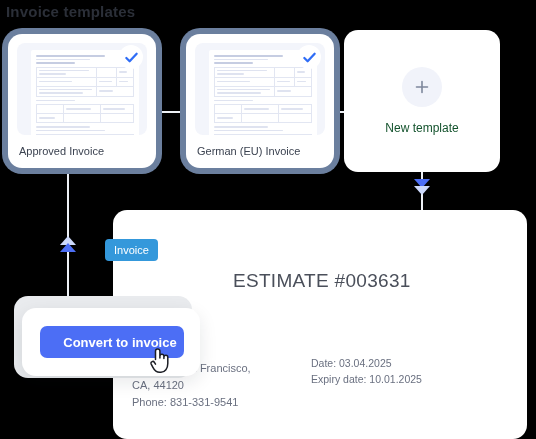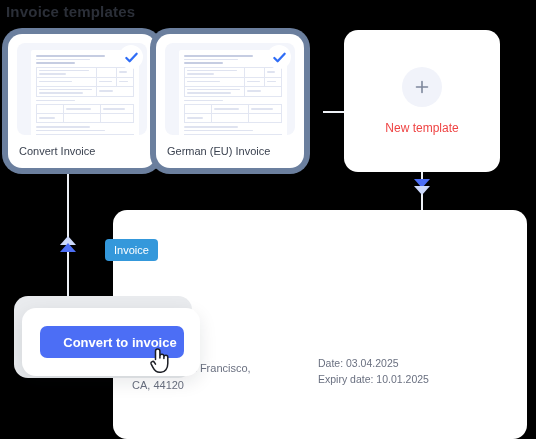--- a/index.html
+++ b/index.html
@@ -165,21 +165,21 @@
     height: 40px;
     border-radius: 50%;
     background: #f1f3fa;
     display: flex;
     align-items: center;
     justify-content: center;
     margin-bottom: 14px;
   }
   .new-tpl-label {
     font-size: 12px;
-    color: #ef4444;
+    color: #14532d;
   }
 
   
   .estimate-card {
     position: absolute;
     background: #ffffff;
     border-radius: 14px;
     overflow: hidden;
   }
   .estimate-title {
@@ -195,21 +195,21 @@
     position: absolute;
     left: 19px;
     top: 150px;
     font-size: 11px;
     line-height: 17px;
     color: #6a7080;
     width: 215px;
   }
   .est-dates {
     position: absolute;
-    left: 205px;
+    left: 198px;
     top: 145px;
     font-size: 10.5px;
     line-height: 16px;
     color: #6a7080;
     white-space: nowrap;
   }
 
   
   .badge-approved {
     position: absolute;
@@ -342,24 +342,24 @@
         </tbody>
           </table>
 
       </div>
       <div class="tpl-check">
         <svg width="15" height="15" viewBox="0 0 16 16" aria-hidden="true">
           <path d="M2.5 8.5 L6 12 L13.5 4" fill="none" stroke="#2f6df6" stroke-width="2.4" stroke-linecap="round" stroke-linejoin="round"></path>
         </svg>
       </div>
     </div>
-    <div class="tpl-label">Convert Invoice</div>
-  </div>
-
-  <div class="tpl-card selected" style="left:156px; top:34px; width:148px; height:134px;">
+    <div class="tpl-label">Approved Invoice</div>
+  </div>
+
+  <div class="tpl-card selected" style="left:186px; top:34px; width:148px; height:134px;">
     <div class="tpl-thumb">
       <div class="tpl-doc">
         <div class="doc-line w70 dark"></div>
         <div class="doc-line w55"></div>
         <div class="doc-line w40 dark"></div>
         <table class="doc-table">
           <tbody>
               <tr>
                 <td style="width:62%">
                   <span class="fill" style="width:85%"></span>
@@ -437,24 +437,26 @@
   <div class="new-tpl" style="left:344px; top:30px; width:156px; height:142px;">
     <div class="plus-circle">
       <svg width="16" height="16" viewBox="0 0 16 16" aria-hidden="true">
         <path d="M8 2.5 V13.5 M2.5 8 H13.5" stroke="#7d879c" stroke-width="1.6" stroke-linecap="round"></path>
       </svg>
     </div>
     <div class="new-tpl-label">New template</div>
   </div>
 
   <div class="estimate-card" style="left:113px; top:210px; width:414px; height:229px;">
+    <div class="estimate-title">ESTIMATE #003631</div>
 
     <div class="est-address">
       <div>sa Lane, San Francisco,</div>
       <div>CA, 44120</div>
+      <div>Phone: 831-331-9541</div>
     </div>
 
     <div class="est-dates">
       <div>Date: 03.04.2025</div>
       <div>Expiry date: 10.01.2025</div>
     </div>
   </div>
 
   <div class="badge-approved" style="left:105px; top:239px;">Invoice</div>
 

